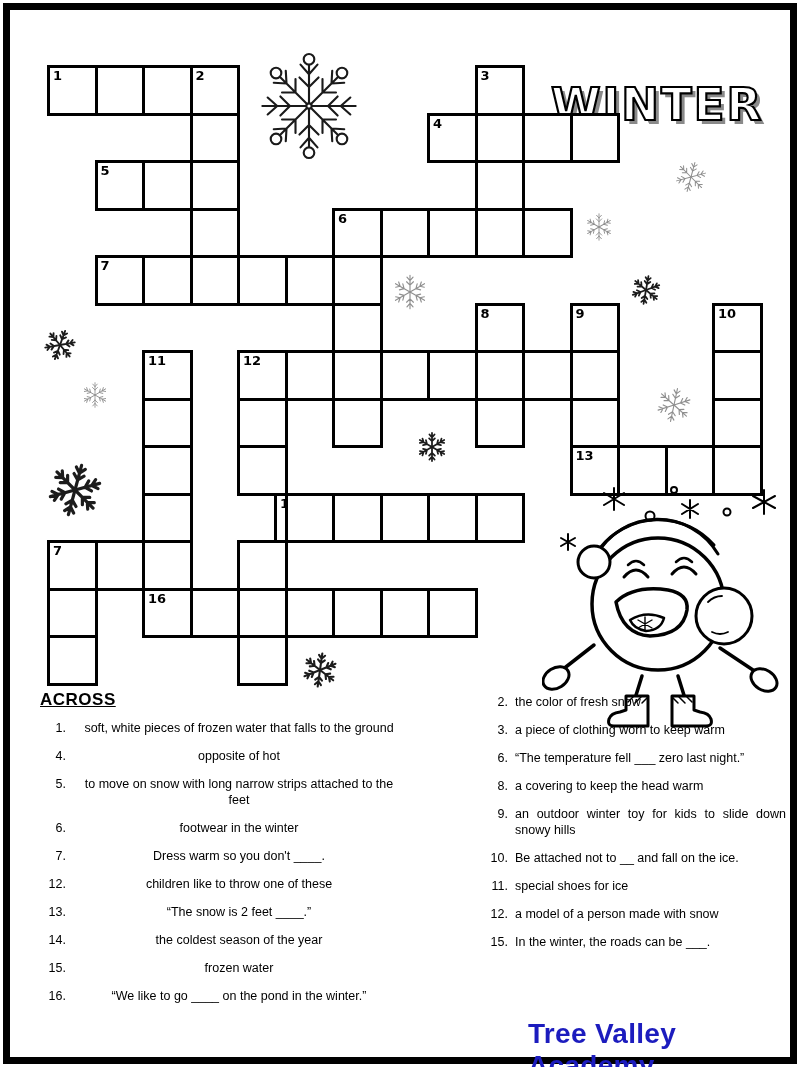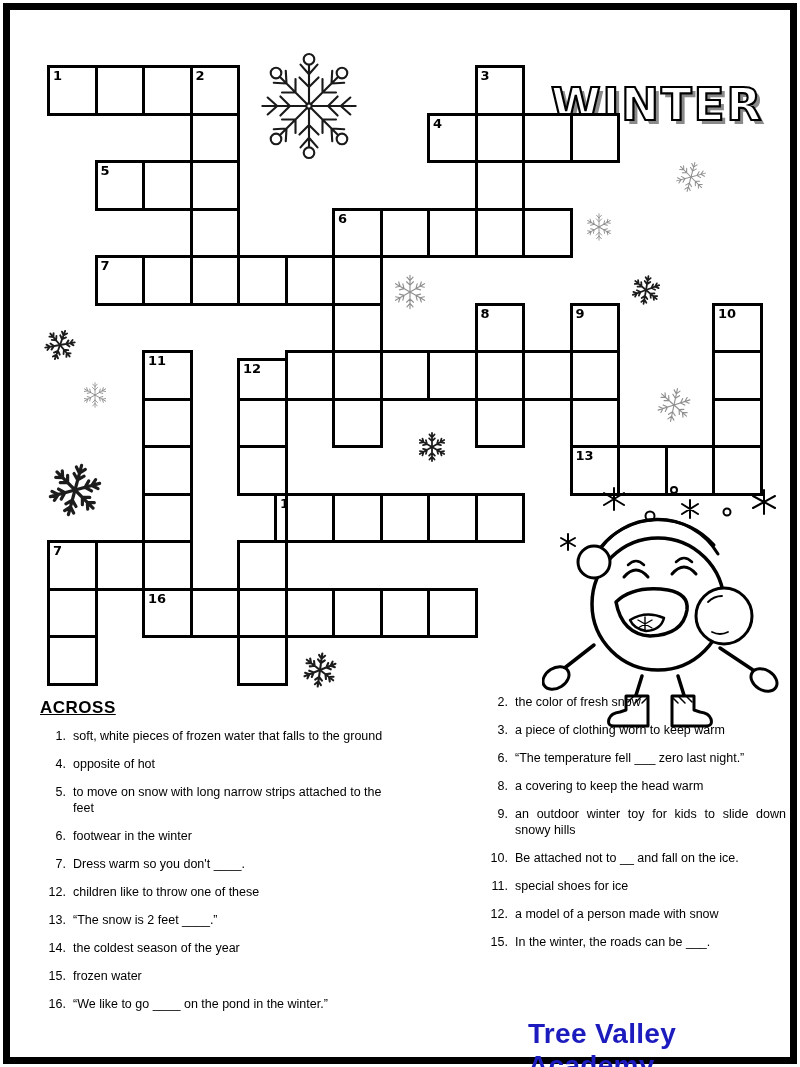--- a/index.html
+++ b/index.html
@@ -11,27 +11,27 @@
   .puzzle-title{position:absolute;left:548px;top:48px;width:218px;text-align:center;
     font-family:"DejaVu Sans",sans-serif;font-weight:900;font-size:45px;letter-spacing:2px;
     color:#fff;-webkit-text-stroke:2.2px #000;text-shadow:4px 4px 0 #8a8a8a;}
 
   .cell{position:absolute;width:50.5px;height:50.5px;box-sizing:border-box;
         border:3px solid #000;background:#fff;}
   .cell .num{position:absolute;top:0;left:3px;font-size:13px;font-weight:600;
         font-family:"DejaVu Sans",sans-serif;line-height:15px;}
 
   .clues{position:absolute;font-size:12.5px;line-height:16px;}
-  .clues h2{margin:8px 0 12px 0;font-size:17px;font-weight:bold;
+  .clues h2{margin:0 0 12px 0;font-size:17px;font-weight:bold;
             text-decoration:underline;letter-spacing:.5px;}
   .clue{display:flex;margin-bottom:12px;}
   .clue-num{flex:none;width:26px;text-align:right;padding-right:7px;}
   .clue-text{flex:1;}
   .clues-across{left:40px;top:692px;width:372px;}
-  .clues-across .clue-text{max-width:332px;}
+  .clues-across .clue-text{max-width:332px;text-align:center;}
   .clues-down{left:482px;top:694px;width:304px;}
   .clues-down .clue-text{text-align:justify;}
 
   .flake{position:absolute;fill:none;stroke-linecap:round;}
   .flake.dark{stroke:#1c1c1c;stroke-width:5.5;}
   .flake.gray{stroke:#8f8f8f;stroke-width:3;}
   .flake.fancy{stroke:#1a1a1a;stroke-width:2;}
   .flake circle{fill:#fff;}
 
   .character{position:absolute;left:542px;top:482px;width:240px;height:255px;}
@@ -93,21 +93,21 @@
     </div>
     <div class="cell" style="left: 569.5px; top: 302.5px;">
       <span class="num">9</span>
     </div>
     <div class="cell" style="left: 712px; top: 302.5px;">
       <span class="num">10</span>
     </div>
     <div class="cell" style="left: 142px; top: 350px;">
       <span class="num">11</span>
     </div>
-    <div class="cell" style="left: 237px; top: 350px; margin-top: 8px;">
+    <div class="cell" style="left: 237px; top: 350px;">
       <span class="num">12</span>
     </div>
     <div class="cell" style="left: 284.5px; top: 350px;"></div>
     <div class="cell" style="left: 332px; top: 350px;"></div>
     <div class="cell" style="left: 379.5px; top: 350px;"></div>
     <div class="cell" style="left: 427px; top: 350px;"></div>
     <div class="cell" style="left: 474.5px; top: 350px;"></div>
     <div class="cell" style="left: 522px; top: 350px;"></div>
     <div class="cell" style="left: 569.5px; top: 350px;"></div>
     <div class="cell" style="left: 712px; top: 350px;"></div>

